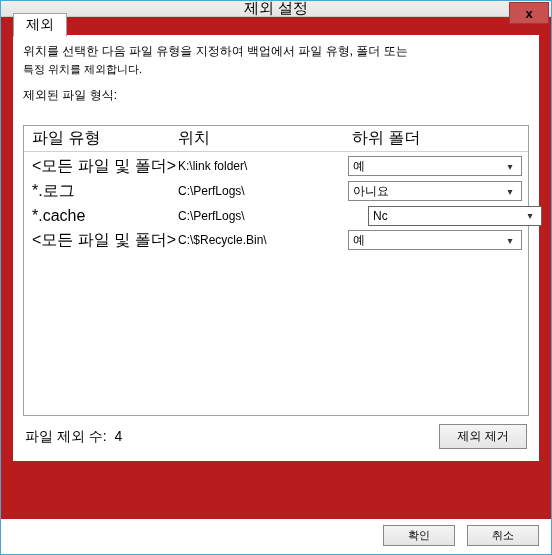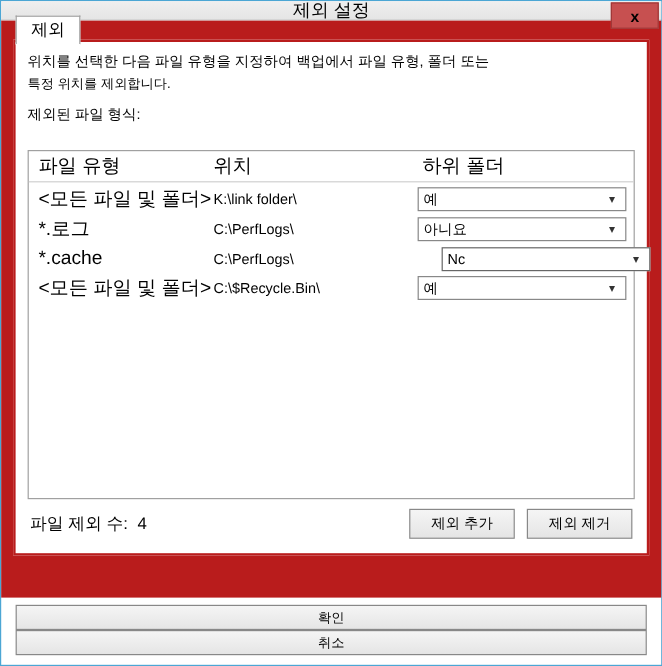--- a/index.html
+++ b/index.html
@@ -176,23 +176,22 @@
       padding: 3px 16px;
       font-size: 12px;
       cursor: pointer;
       min-width: 88px;
       text-align: center;
       font-family: inherit;
     }
     .okcancel {
       display: flex;
       justify-content: flex-end;
-      gap: 0;
+      gap: 12px;
       padding: 6px 12px 8px 12px;
-      flex-direction: column;
     }
     .btn-small {
       border: 1px solid #888;
       background: linear-gradient(to bottom, #f5f5f5, #e5e5e5);
       padding: 2px 8px;
       font-size: 11px;
       cursor: pointer;
       min-width: 72px;
       text-align: center;
       font-family: inherit;
@@ -265,21 +264,20 @@
                 </div>
               </div>
             </div>
         </div>
         <div class="footer-row">
           <div class="footer-label">
             <span>파일 제외 수:</span>
             <span class="count">4</span>
           </div>
           <div class="btn-group">
-            <button class="btn">제외 추가</button>
             <button class="btn">제외 제거</button>
           </div>
         </div>
       </div>
     </div>
   </div>
 
   <div class="okcancel">
     <button class="btn-small">확인</button>
     <button class="btn-small">취소</button>

